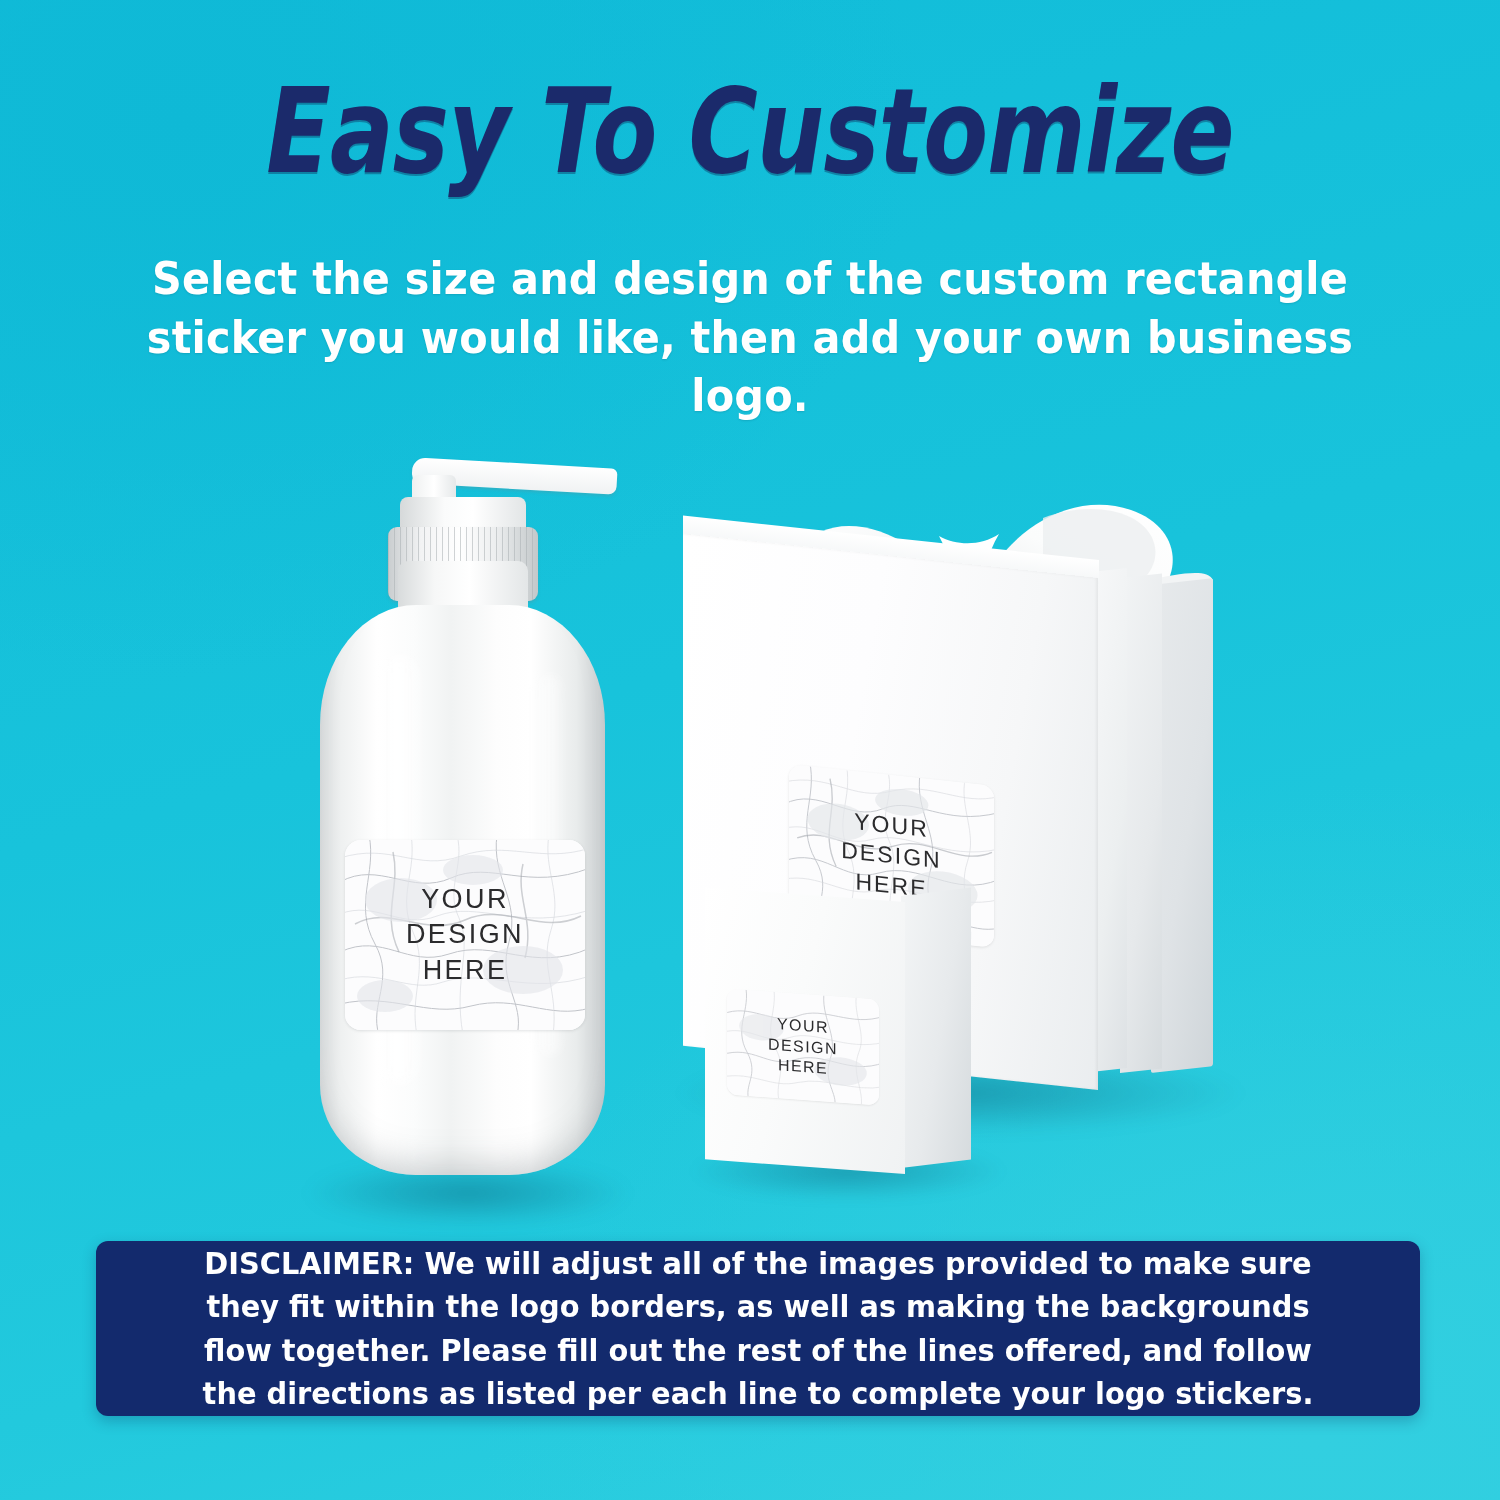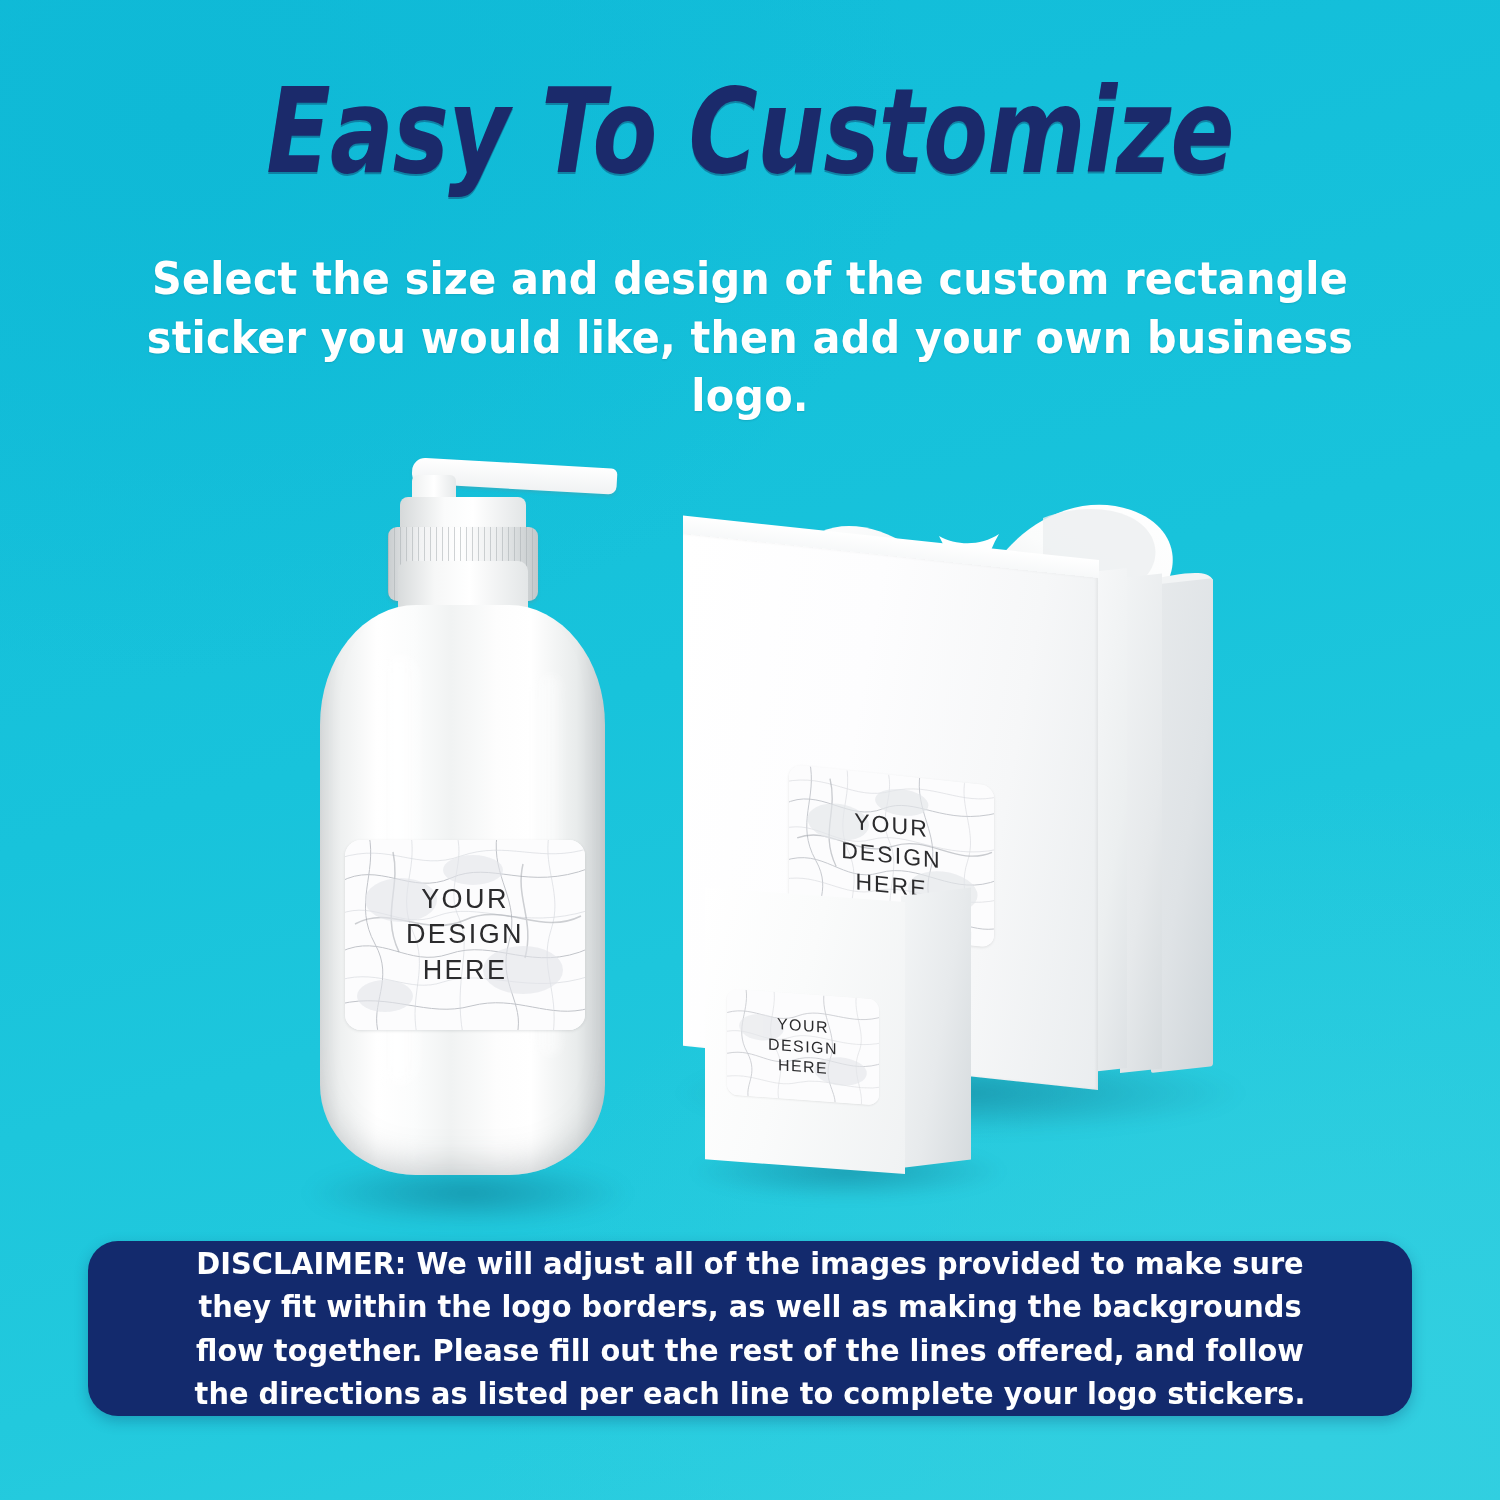--- a/index.html
+++ b/index.html
@@ -193,22 +193,22 @@
     line-height:1.30;
     letter-spacing:.09em;
     text-align:center;
   }
   .bt-sticker .sticker-text{font-size:27px;}
   .gb-sticker .sticker-text{font-size:23px;}
   .sb-sticker .sticker-text{font-size:16px;}
 
   
   .disclaimer{
-    position:absolute;left:88px;top:1241px;width:1324px;height:175px;
-    background:#132a6d;border-radius:30px;
+    position:absolute;left:96px;top:1241px;width:1324px;height:175px;
+    background:#132a6d;border-radius:12px;
     display:flex;align-items:center;justify-content:center;
     box-shadow:0 5px 14px rgba(8,30,80,.25);
   }
   .disclaimer p{
     margin:0;padding:0 42px;
     color:#ffffff;text-align:center;
     font-family:"DejaVu Sans", sans-serif;
     font-size:31px;font-weight:600;line-height:1.40;
     transform:scaleX(.93);
     letter-spacing:0px;

